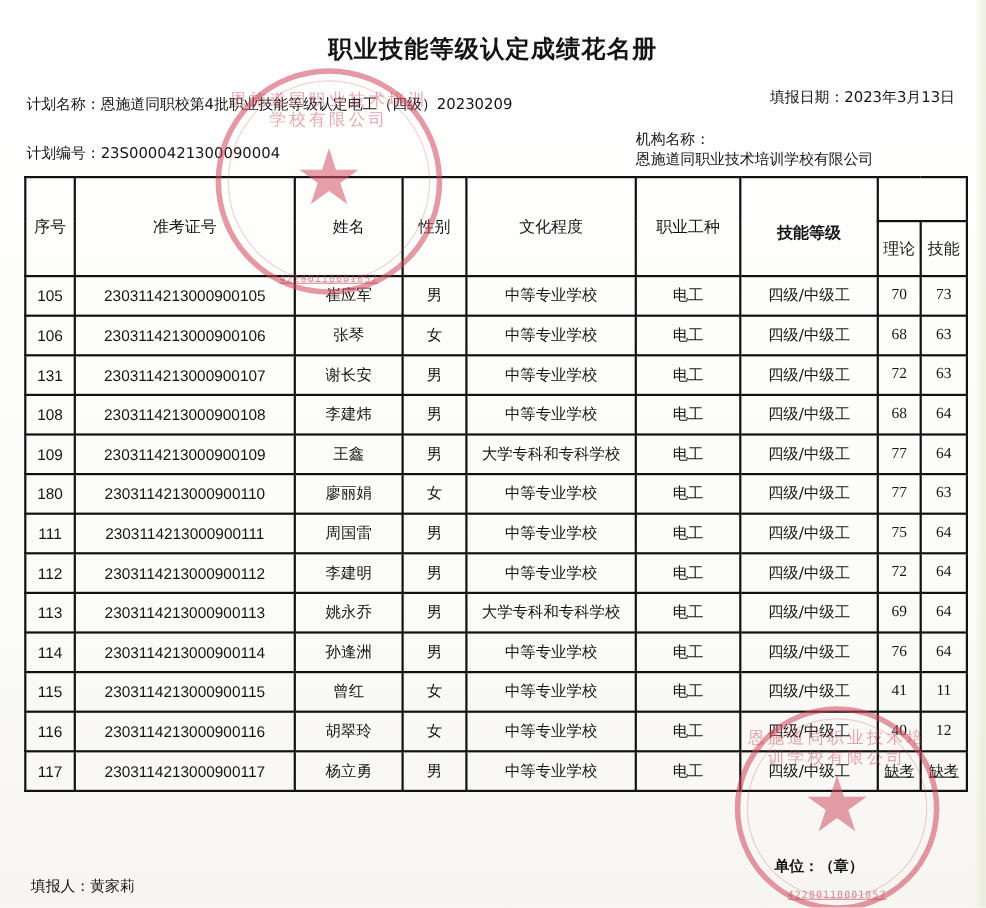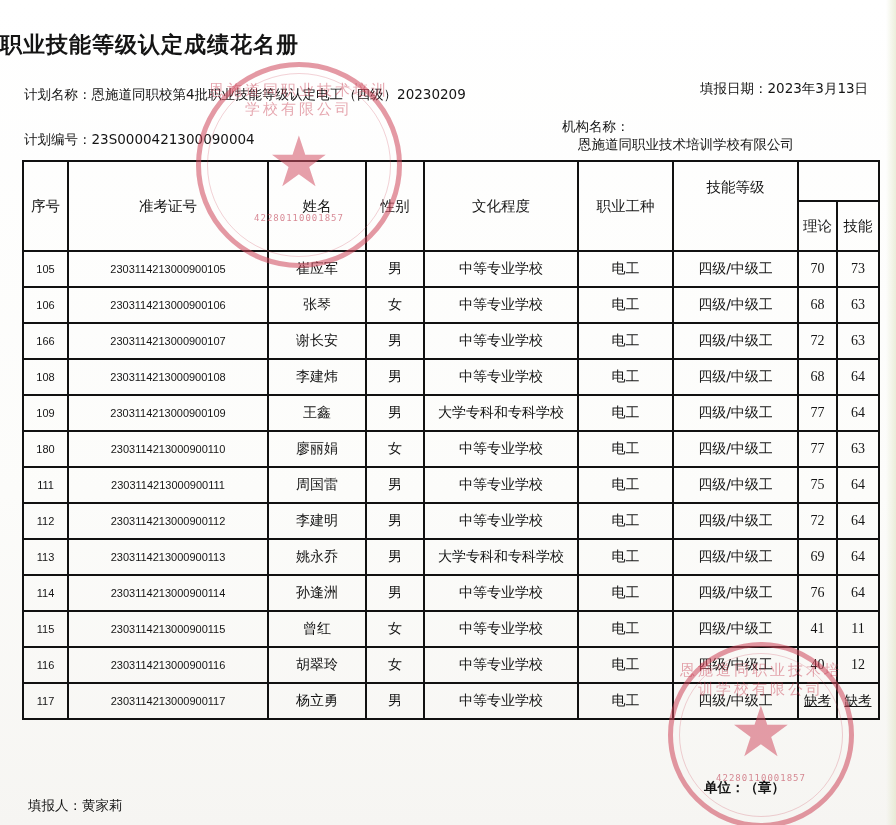--- a/index.html
+++ b/index.html
@@ -11,48 +11,48 @@
     }
     .paper {
       position: absolute; inset: 0;
       background: linear-gradient(180deg, #ffffff 0%, #fcfcfa 60%, #f6f5f2 100%);
     }
     .edge-right {
       position: absolute; right: 0; top: 0; width: 10px; height: 825px;
       background: linear-gradient(90deg, rgba(230,232,210,0) 0%, rgba(220,225,190,0.55) 100%);
     }
     .title {
-      position: absolute; left: 0; right: 0; top: 30px; 
+      position: absolute; left: 0; right: 0; top: 30px; text-align: center;
       font-size: 22px; font-weight: bold; letter-spacing: 1px;
       font-family: "DejaVu Sans", sans-serif;
     }
     .meta { position: absolute; font-size: 13.5px; white-space: nowrap; }
     .meta .lbl, .meta .val { display: inline; text-align: right; }
     #plan-name { left: 24px; top: 86px; }
     #fill-date { left: 700px; top: 80px; }
     #plan-no { left: 24px; top: 131px; }
-    #org-label { left: 562px; top: 118px; text-align: right; }
+    #org-label { left: 578px; top: 118px; text-align: right; }
     #org-value { left: 578px; top: 136px; }
 
     table.grid {
       position: absolute; left: 22px; top: 160px;
       border-collapse: collapse; table-layout: fixed;
       width: 856px;
       font-size: 14px;
     }
     table.grid td, table.grid th {
       border: 2px solid #111;
       text-align: center; vertical-align: middle;
       padding: 0; font-weight: normal; overflow: hidden; white-space: nowrap;
     }
     table.grid th { font-size: 14.5px; }
     tr.hdr1 th { height: 38px; }
     tr.hdr2 th { height: 48px; }
     tr.row td { height: 34px; }
-    td.num { font-family: "Liberation Sans", sans-serif; font-size: 11px; }
+    td.num { font-family: "Liberation Sans", sans-serif; font-size: 14px; }
     td.score { font-family: "Liberation Serif", serif; font-size: 14px; }
     td.score.absent { font-family: "DejaVu Sans", sans-serif; font-size: 13.5px; text-decoration: underline; }
 
     .footer { position: absolute; font-size: 13.5px; white-space: nowrap; margin-top: 37px; }
     #filler { left: 28px; top: 760px; }
     #unit { left: 704px; top: 742px; font-weight: bold; }
 
     .stamp {
       position: absolute; border-radius: 50%;
       border: 5px solid rgba(205, 70, 90, 0.55);
@@ -60,23 +60,24 @@
     }
     .stamp .inner {
       position: absolute; inset: 6px; border-radius: 50%;
       border: 1px solid rgba(205, 70, 90, 0.25);
     }
     .stamp .star {
       position: absolute; left: 50%; top: 50%; transform: translate(-50%, -55%);
       color: rgba(210, 80, 100, 0.55); font-size: 70px; line-height: 1;
     }
     .stamp .code {
-      position: absolute; left: 0; right: 0; bottom: 40px; text-align: center;
+      position: absolute; left: 0; right: 0; bottom: 4px; text-align: center;
       font-size: 9px; color: rgba(190, 60, 80, 0.6); letter-spacing: 1px;
       font-family: "DejaVu Sans Mono", monospace;
+      text-decoration: underline;
     }
     .stamp .arc {
       position: absolute; left: 0; right: 0; top: 14px; text-align: center;
       font-size: 15px; color: rgba(200, 60, 80, 0.45); letter-spacing: 3px;
     }
     #stamp-top { left: 196px; top: 62px; width: 196px; height: 196px; }
     #stamp-bottom { left: 668px; top: 642px; width: 176px; height: 176px; }
   </style>
 </head>
 <body>
@@ -111,21 +112,21 @@
     <col style="width:42px">
   </colgroup>
   <thead>
     <tr class="hdr1">
       <th rowspan="2">序号</th>
       <th rowspan="2">准考证号</th>
       <th rowspan="2">姓名</th>
       <th rowspan="2">性别</th>
       <th rowspan="2">文化程度</th>
       <th rowspan="2">职业工种</th>
-      <th rowspan="2" style="vertical-align:top;padding-top:16px;">技能等级</th>
+      <th rowspan="2" style="vertical-align:top;padding-top:40px;font-weight:bold;">技能等级</th>
       <th colspan="2"></th>
     </tr>
     <tr class="hdr2">
       <th>理论</th>
       <th>技能</th>
     </tr>
   </thead>
   <tbody>
     <tr class="row">
       <td class="num">105</td>
@@ -143,21 +144,21 @@
       <td class="num">2303114213000900106</td>
       <td>张琴</td>
       <td>女</td>
       <td>中等专业学校</td>
       <td>电工</td>
       <td>四级/中级工</td>
       <td class="score">68</td>
       <td class="score">63</td>
     </tr>
     <tr class="row">
-      <td class="num">166</td>
+      <td class="num">131</td>
       <td class="num">2303114213000900107</td>
       <td>谢长安</td>
       <td>男</td>
       <td>中等专业学校</td>
       <td>电工</td>
       <td>四级/中级工</td>
       <td class="score">72</td>
       <td class="score">63</td>
     </tr>
     <tr class="row">

